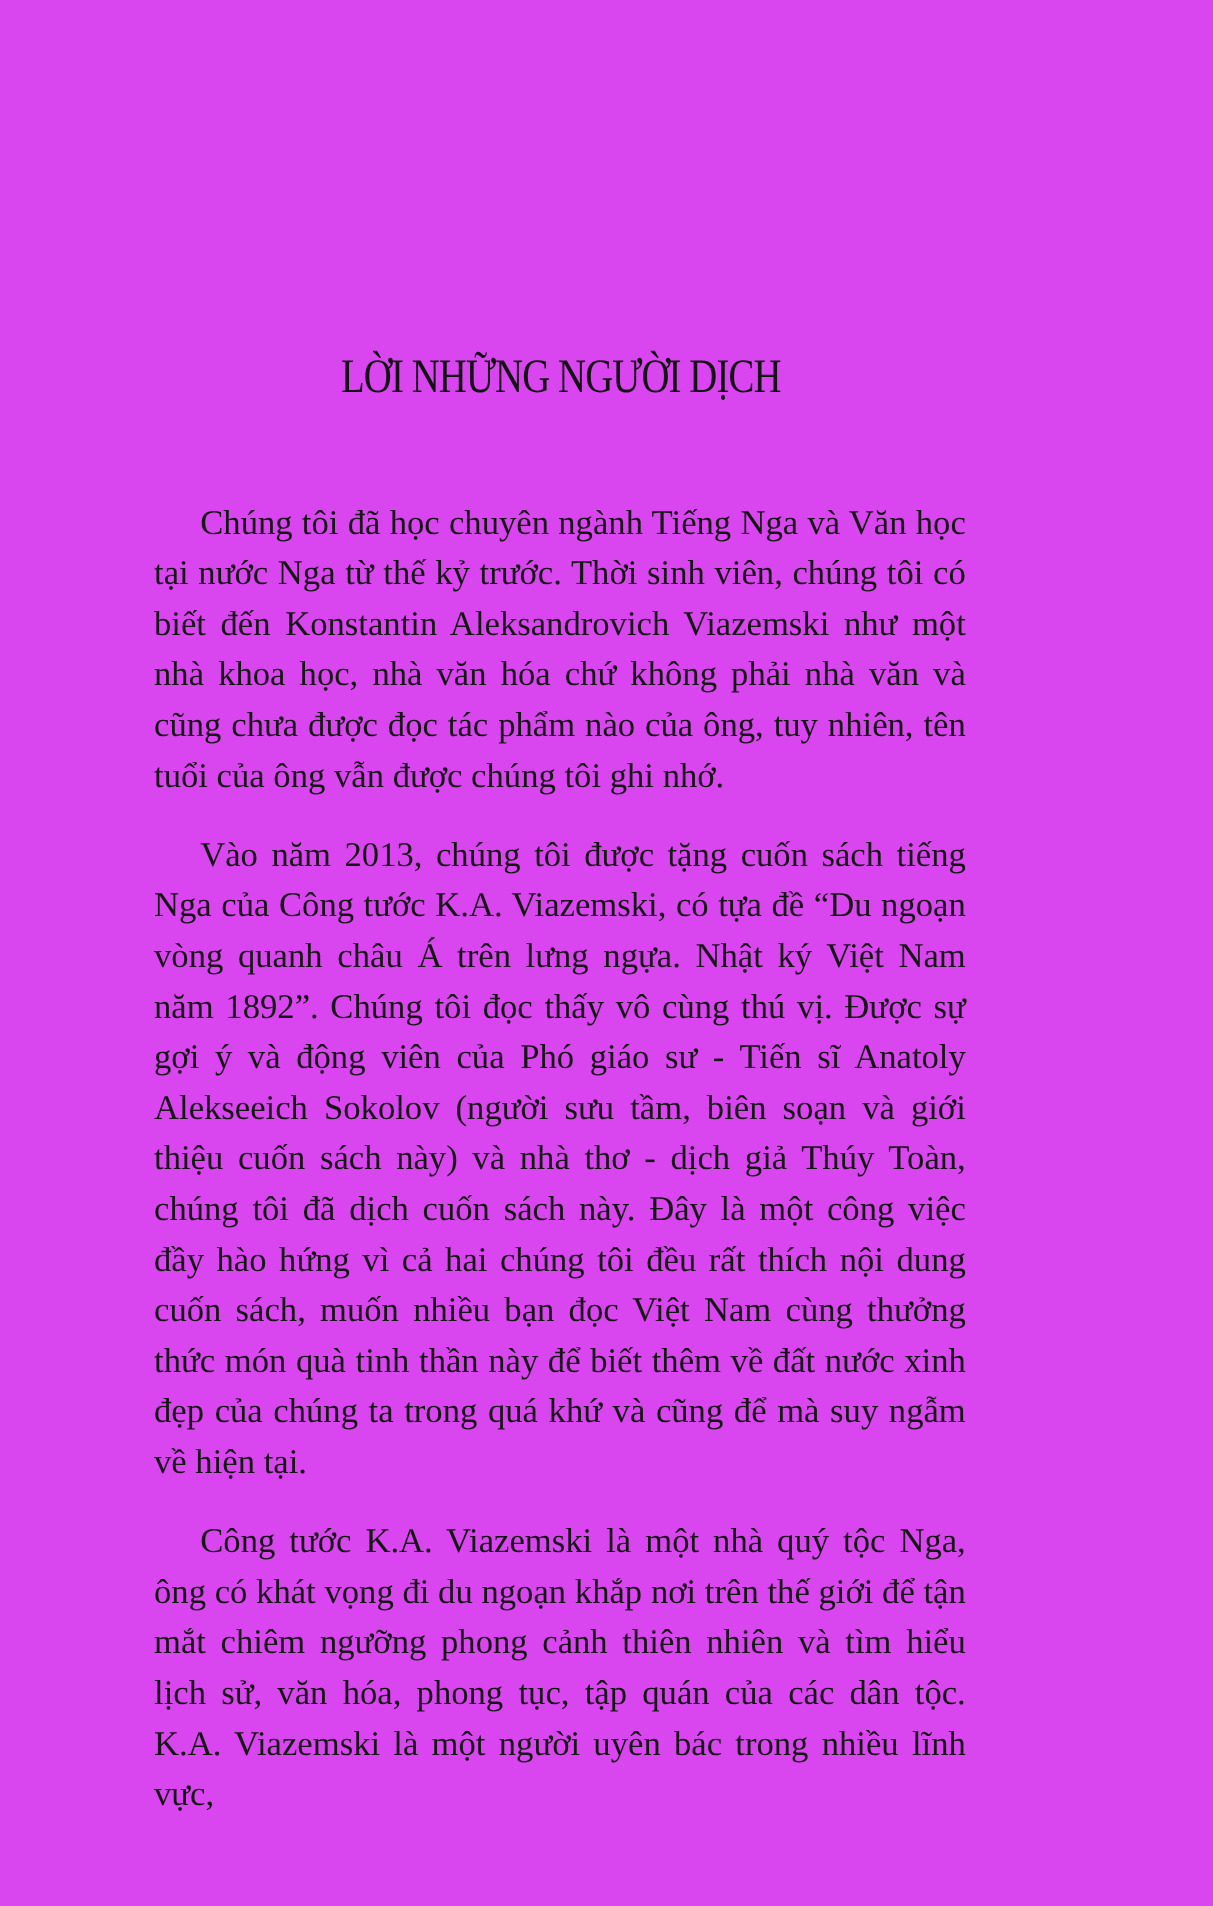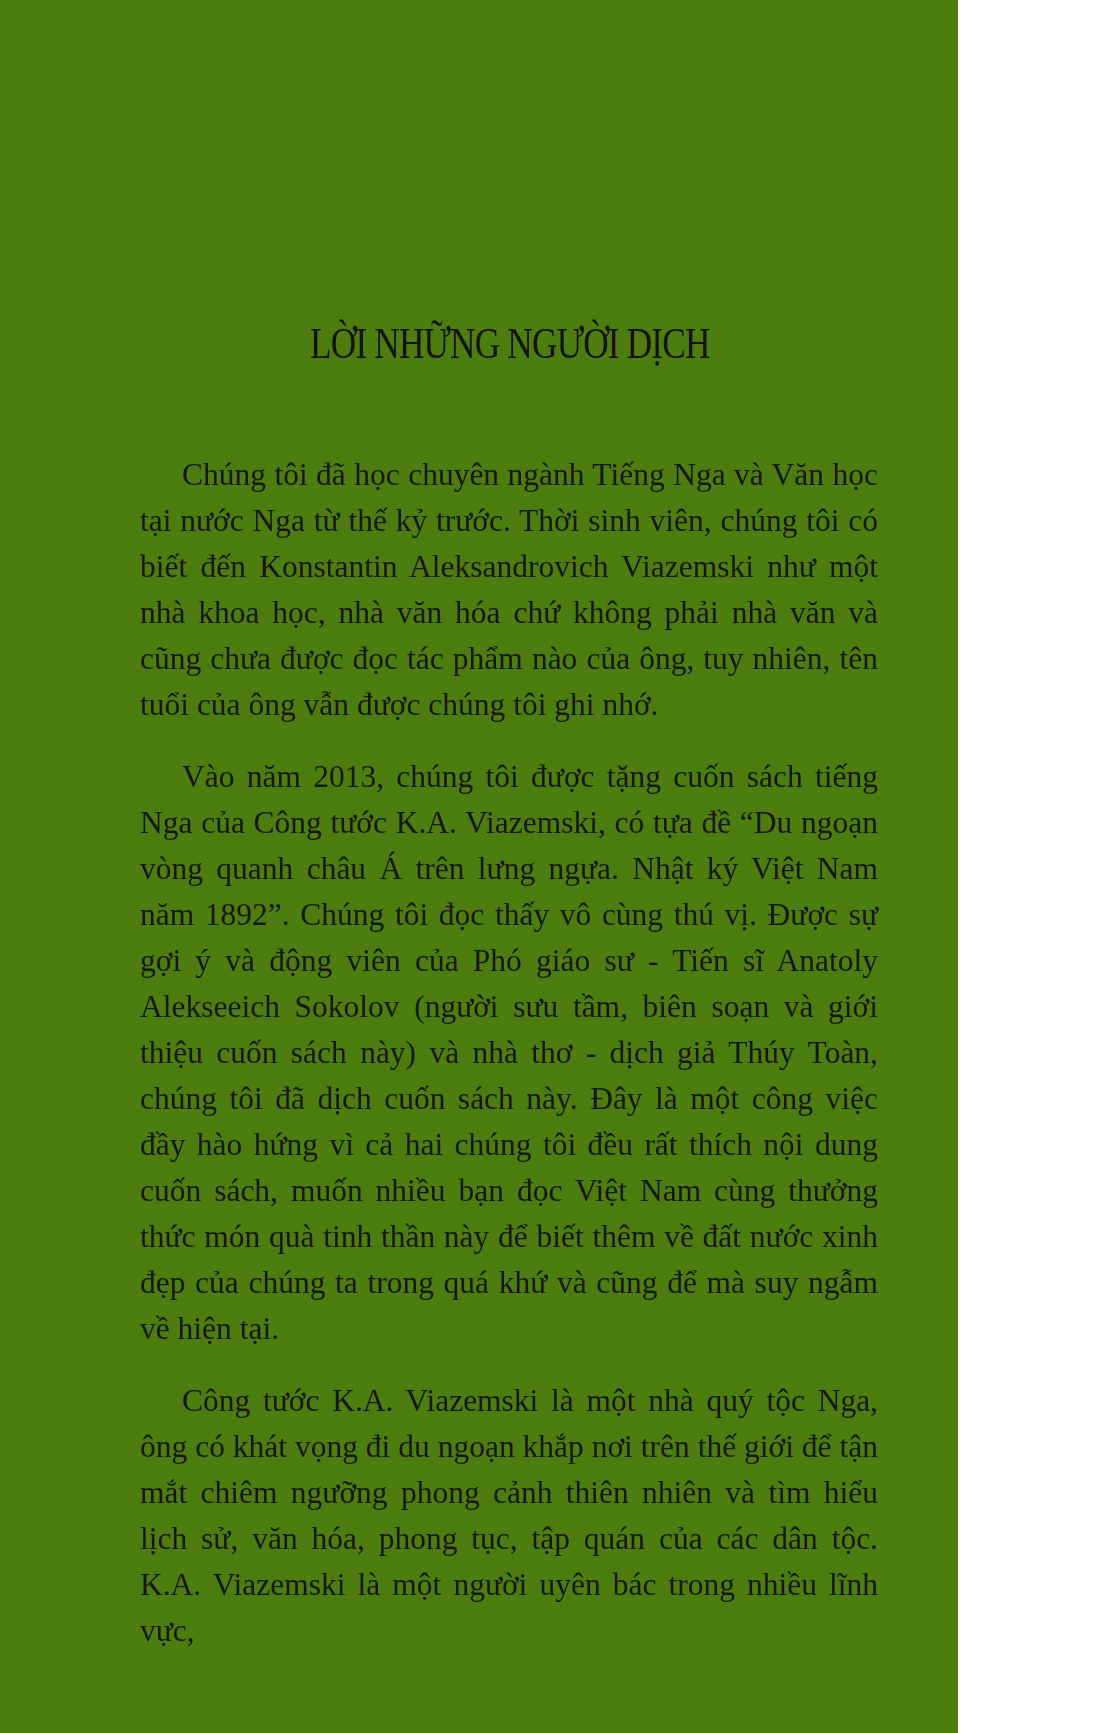--- a/index.html
+++ b/index.html
@@ -2,23 +2,23 @@
 <html><head>
 <meta charset="utf-8">
 <style>
   html, body {
     margin: 0;
     padding: 0;
     background: #ffffff;
   }
   .page {
     position: relative;
-    width: 958px;
+    width: 1103px;
     height: 1733px;
-    background: #4d7c0f;
+    background: #d946ef;
     color: #111111;
     font-family: "Liberation Serif", "DejaVu Serif", serif;
     overflow: hidden;
   }
   .title-wrap {
     position: absolute;
     top: 318px;
     left: 140px;
     width: 740px;
     text-align: center;

